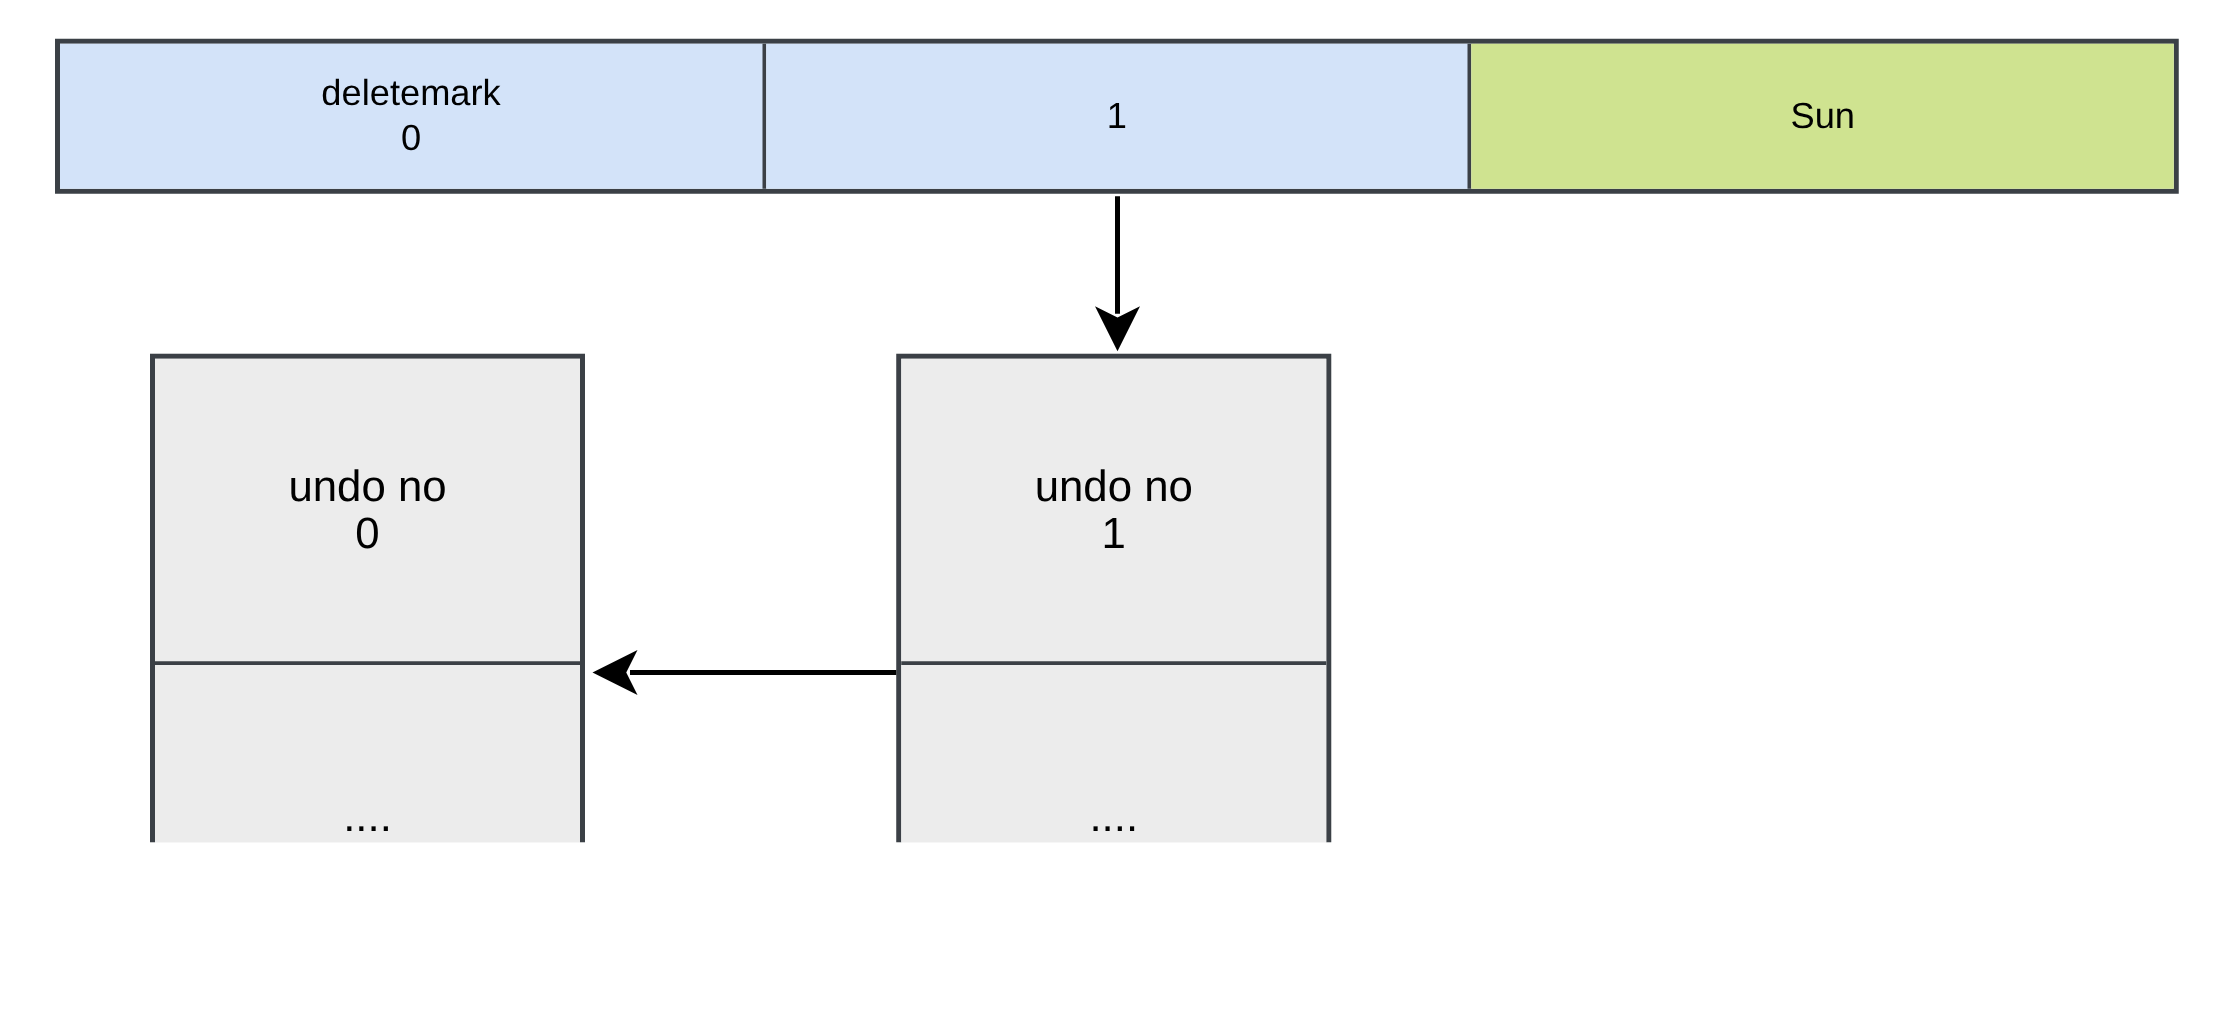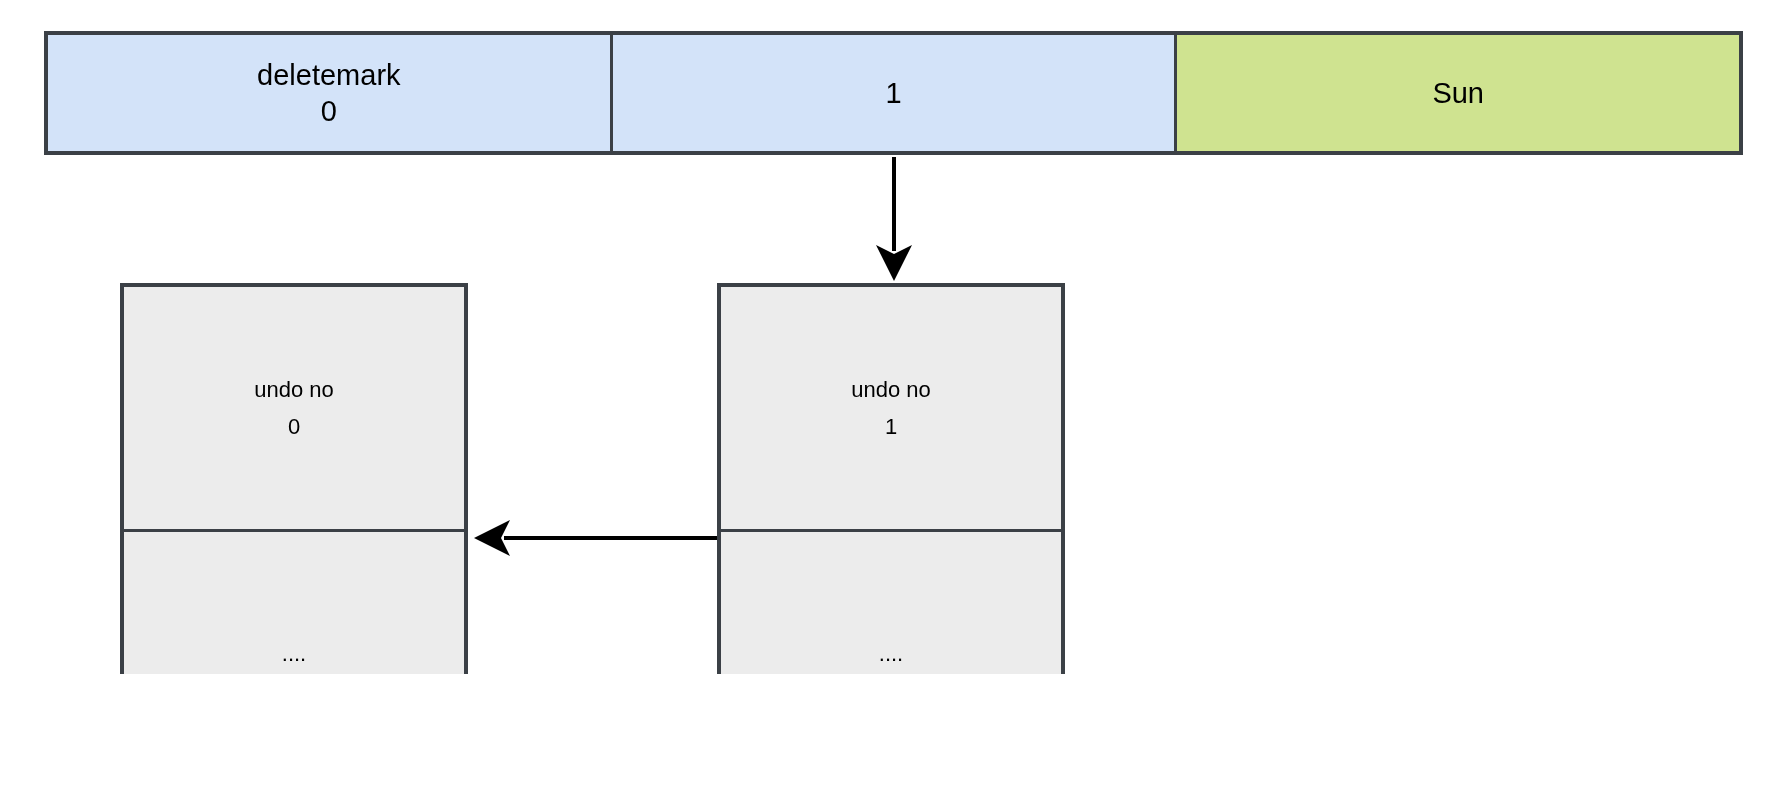--- a/index.html
+++ b/index.html
@@ -56,21 +56,21 @@
     background:var(--box-gray);
   }
   .undo-box.left{left:120px;}
   .undo-box.right{left:717px;}
   .undo-section{
     flex:1 1 0;
     display:flex;
     flex-direction:column;
     align-items:center;
     justify-content:center;
-    font-size:22px;
+    font-size:35px;
     line-height:37px;
     text-align:center;
     background:var(--box-gray);
     border-bottom:3px solid var(--border);
   }
   .undo-section:last-child{border-bottom:none;}
   
   .arrows{
     position:absolute;
     left:0; top:0;

